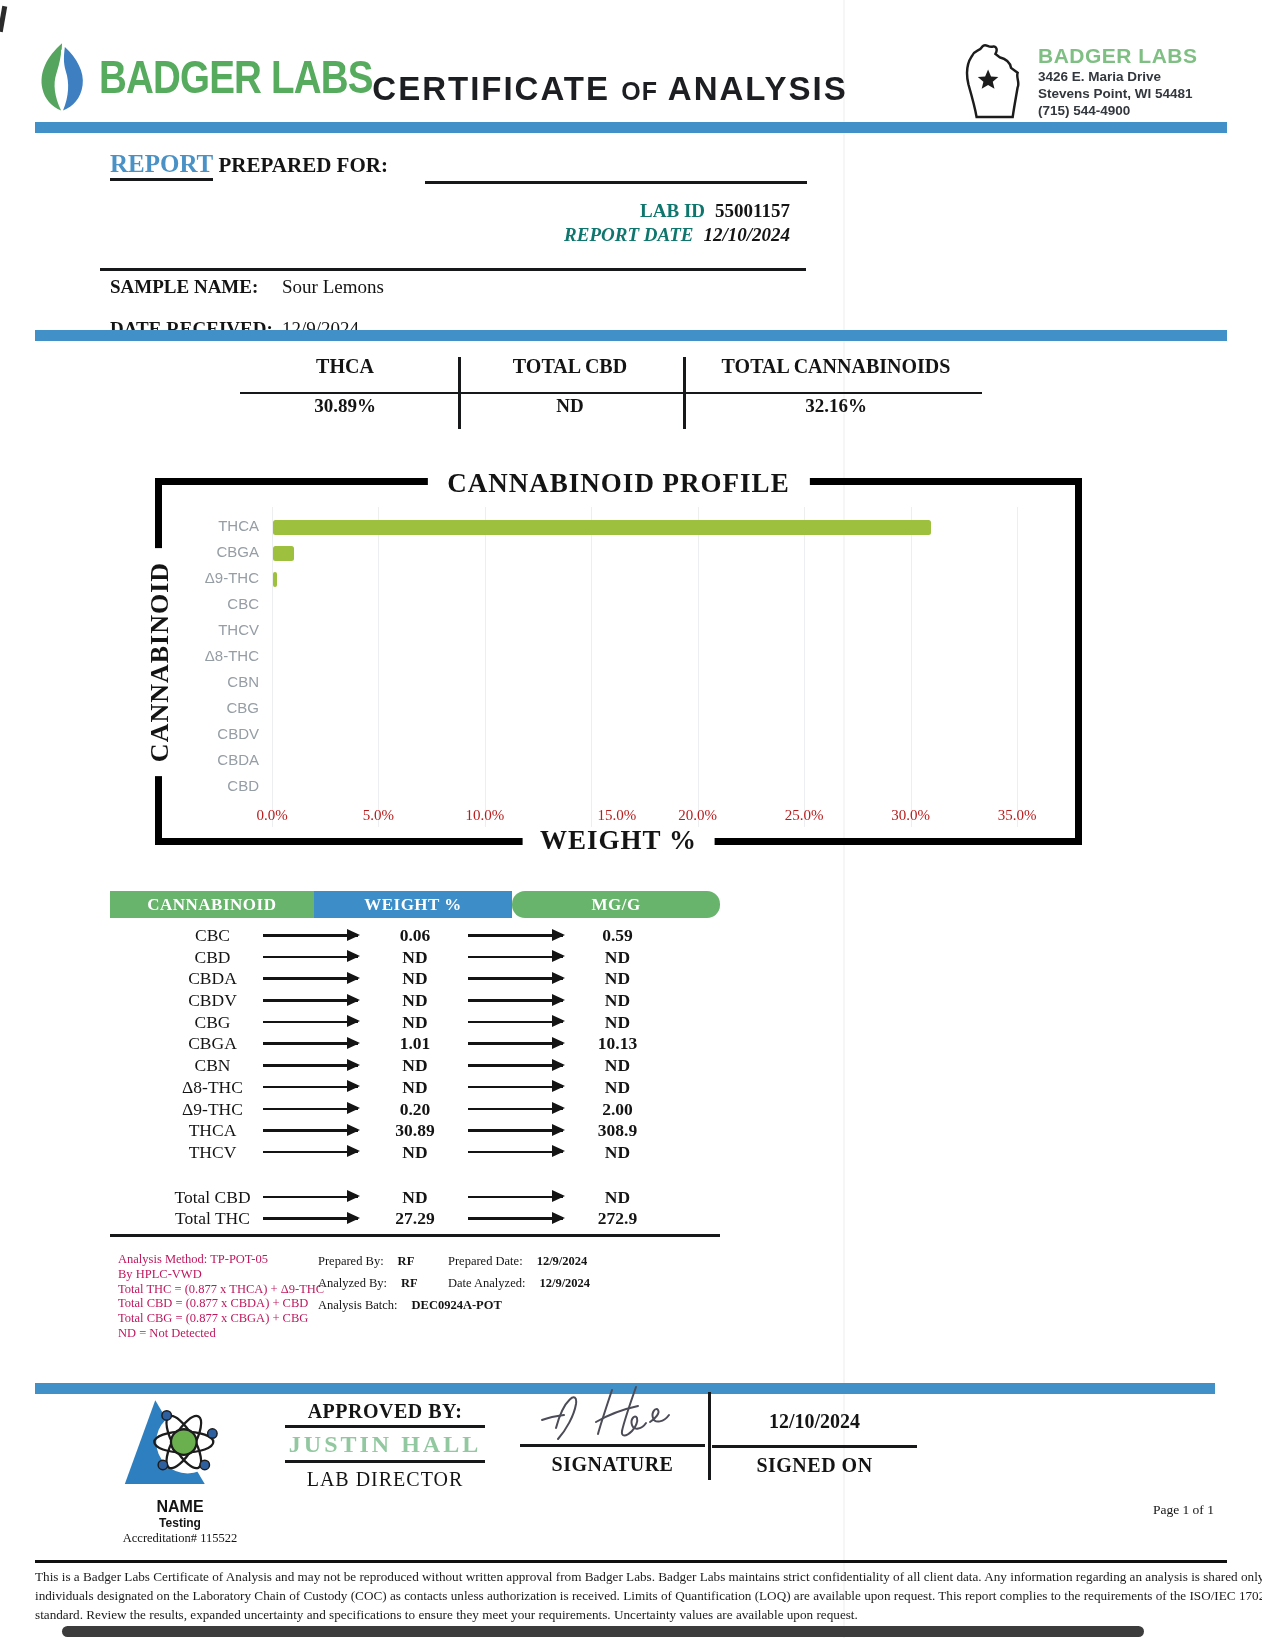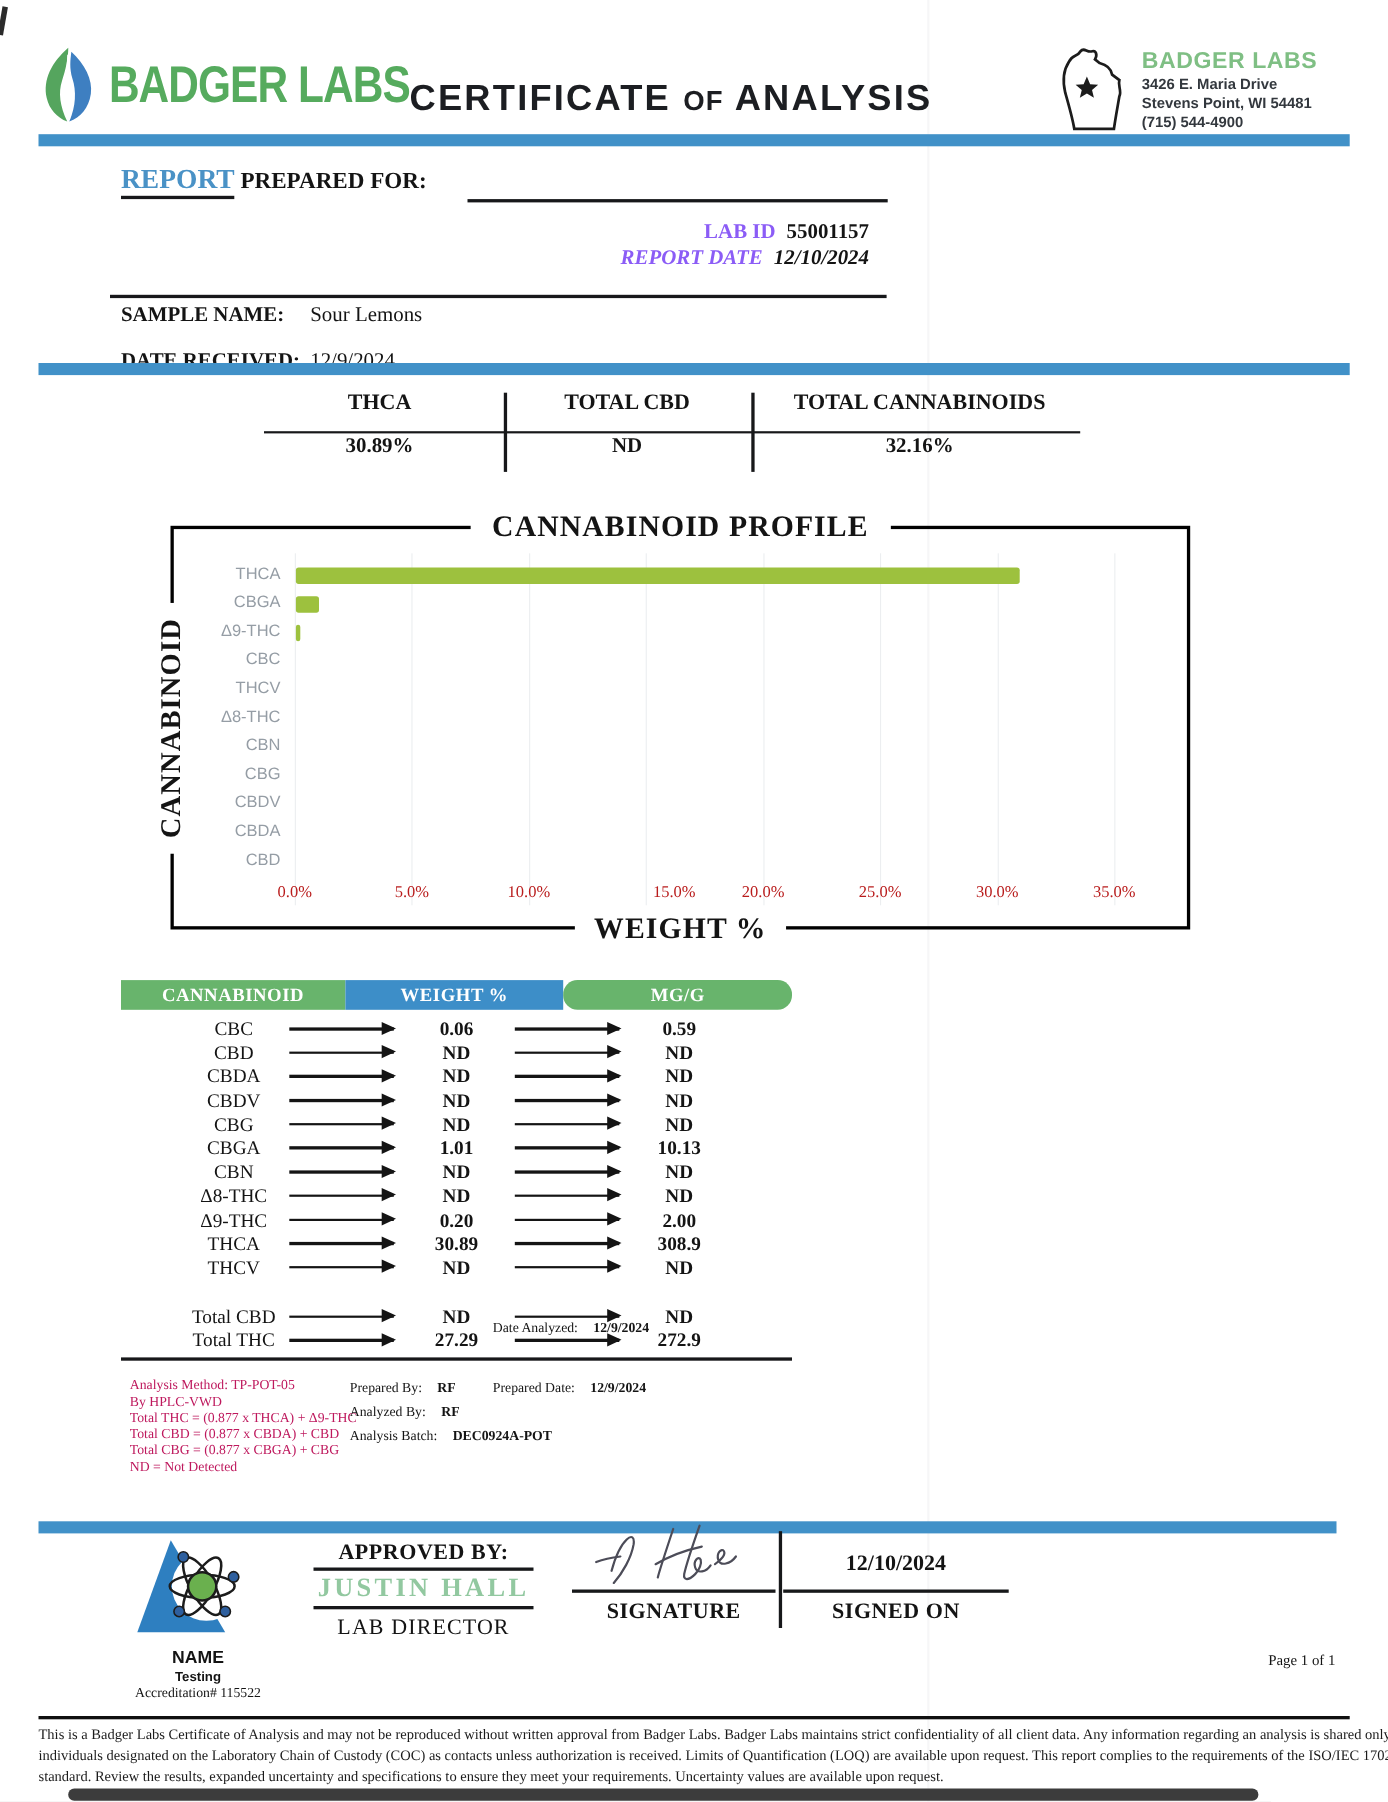--- a/index.html
+++ b/index.html
@@ -26,41 +26,41 @@
   .lab-name{font-weight:700;font-size:21px;color:#7fbf84;letter-spacing:0.5px;margin-top:12px;}
   .lab-line{font-weight:700;font-size:13.5px;line-height:17px;}
   .blue-bar{position:absolute;left:35px;width:1192px;height:11px;background:#4191c8;}
   .bar1{top:122px;} .bar2{top:330px;} .bar3{top:1383px;width:1180px;}
 
   
   .report-line{position:absolute;left:110px;top:150px;font-size:21px;font-weight:700;white-space:nowrap;}
   .report-word{color:#4a92c6;font-size:25px;border-bottom:3px solid #17181a;padding-bottom:1px;}
   .prep-line{position:absolute;left:425px;top:181px;width:382px;height:2.5px;background:#17181a;}
   .labid-row{position:absolute;right:472px;text-align:right;font-size:19px;white-space:nowrap;}
-  .labid-row .lbl{color:#8b5cf6;font-weight:700;margin-right:10px;}
+  .labid-row .lbl{color:#0f766e;font-weight:700;margin-right:10px;}
   .labid-row .val{font-weight:600;}
   .r1{top:200px;} .r2{top:224px;font-style:italic;}
   .divider-line{position:absolute;left:100px;top:268px;width:706px;height:2.5px;background:#17181a;}
   .sample-row{position:absolute;left:110px;font-size:19px;white-space:nowrap;}
   .s1{top:276px;} .s2{top:298px;margin-top:20px;}
   .sample-row .lbl{font-weight:700;display:inline-block;width:168px;}
   .sample-row .val{margin-left:4px;}
 
   
   .summary{position:absolute;left:0;top:355px;width:1262px;}
   .sum-col{position:absolute;text-align:center;}
   .sum-label{font-size:20px;font-weight:700;}
   .sum-value{font-size:19px;font-weight:600;margin-top:17px;}
   .c1{left:240px;width:210px;} .c2{left:465px;width:210px;} .c3{left:690px;width:292px;}
   .sum-vline{position:absolute;top:2px;width:2.5px;height:72px;background:#17181a;}
   .sv1{left:458px;} .sv2{left:683px;}
   .sum-hline{position:absolute;left:240px;top:37px;width:742px;height:2px;background:#17181a;}
 
   
-  .chart{position:absolute;left:155px;top:478px;width:927px;height:367px;border:3px solid #000000;}
+  .chart{position:absolute;left:155px;top:478px;width:927px;height:367px;border:7px solid #000000;}
   .chart-title{position:absolute;left:50%;top:-2px;transform:translate(-50%,-50%);background:#fff;
                padding:0 20px;font-size:27px;font-weight:700;letter-spacing:1px;white-space:nowrap;}
   .chart-xlabel{position:absolute;left:50%;bottom:-2px;transform:translate(-50%,50%);background:#fff;
                padding:0 18px;font-size:27px;font-weight:700;letter-spacing:1px;white-space:nowrap;}
   .chart-ylabel{position:absolute;left:-2px;top:50%;transform:translate(-50%,-50%) rotate(-90deg);background:#fff;
                padding:0 14px;font-size:26px;font-weight:700;letter-spacing:1px;white-space:nowrap;}
   .plot{position:absolute;left:110px;top:30px;width:745px;height:286px;}
   .crow{position:absolute;left:0;width:745px;height:26px;}
   .clabel{position:absolute;right:100%;margin-right:13px;top:2px;font-family:"Liberation Sans",sans-serif;
           font-size:15px;color:#959da5;white-space:nowrap;}
@@ -85,21 +85,21 @@
       border-left:13px solid #141414;border-top:6.6px solid transparent;border-bottom:6.6px solid transparent;}
   .tgap{height:23px;}
   .tbottom{height:3px;background:#17181a;margin-top:4px;}
 
   
   .footnotes{position:absolute;left:118px;top:1252px;font-size:12.5px;color:#be185d;}
   .fn-line{line-height:14.8px;}
   .fn-col{position:absolute;font-size:12.5px;white-space:nowrap;}
   .fn-col .v{font-weight:700;margin-left:14px;}
   .fm1{left:318px;top:1254px;} .fm2{left:318px;top:1276px;} .fm3{left:318px;top:1298px;}
-  .fr1{left:448px;top:1254px;} .fr2{left:448px;top:1200px;}
+  .fr1{left:448px;top:1254px;} .fr2{left:448px;top:1276px;}
 
   
   .pjla{position:absolute;left:115px;top:1396px;width:130px;text-align:center;}
   .pjla-name{font-family:"Liberation Sans",sans-serif;font-weight:700;font-size:16px;margin-top:2px;}
   .pjla-sub{font-family:"Liberation Sans",sans-serif;font-weight:700;font-size:12px;}
   .pjla-acc{font-size:12.5px;margin-top:1px;}
   .approved{position:absolute;left:285px;top:1400px;width:200px;text-align:center;}
   .appr-label{font-size:20px;font-weight:600;letter-spacing:0.5px;}
   .appr-line{height:3px;background:#17181a;margin-top:2px;}
   .appr-name{font-size:24px;color:#92c8a0;letter-spacing:3px;margin-top:3px;font-weight:600;white-space:nowrap;}

